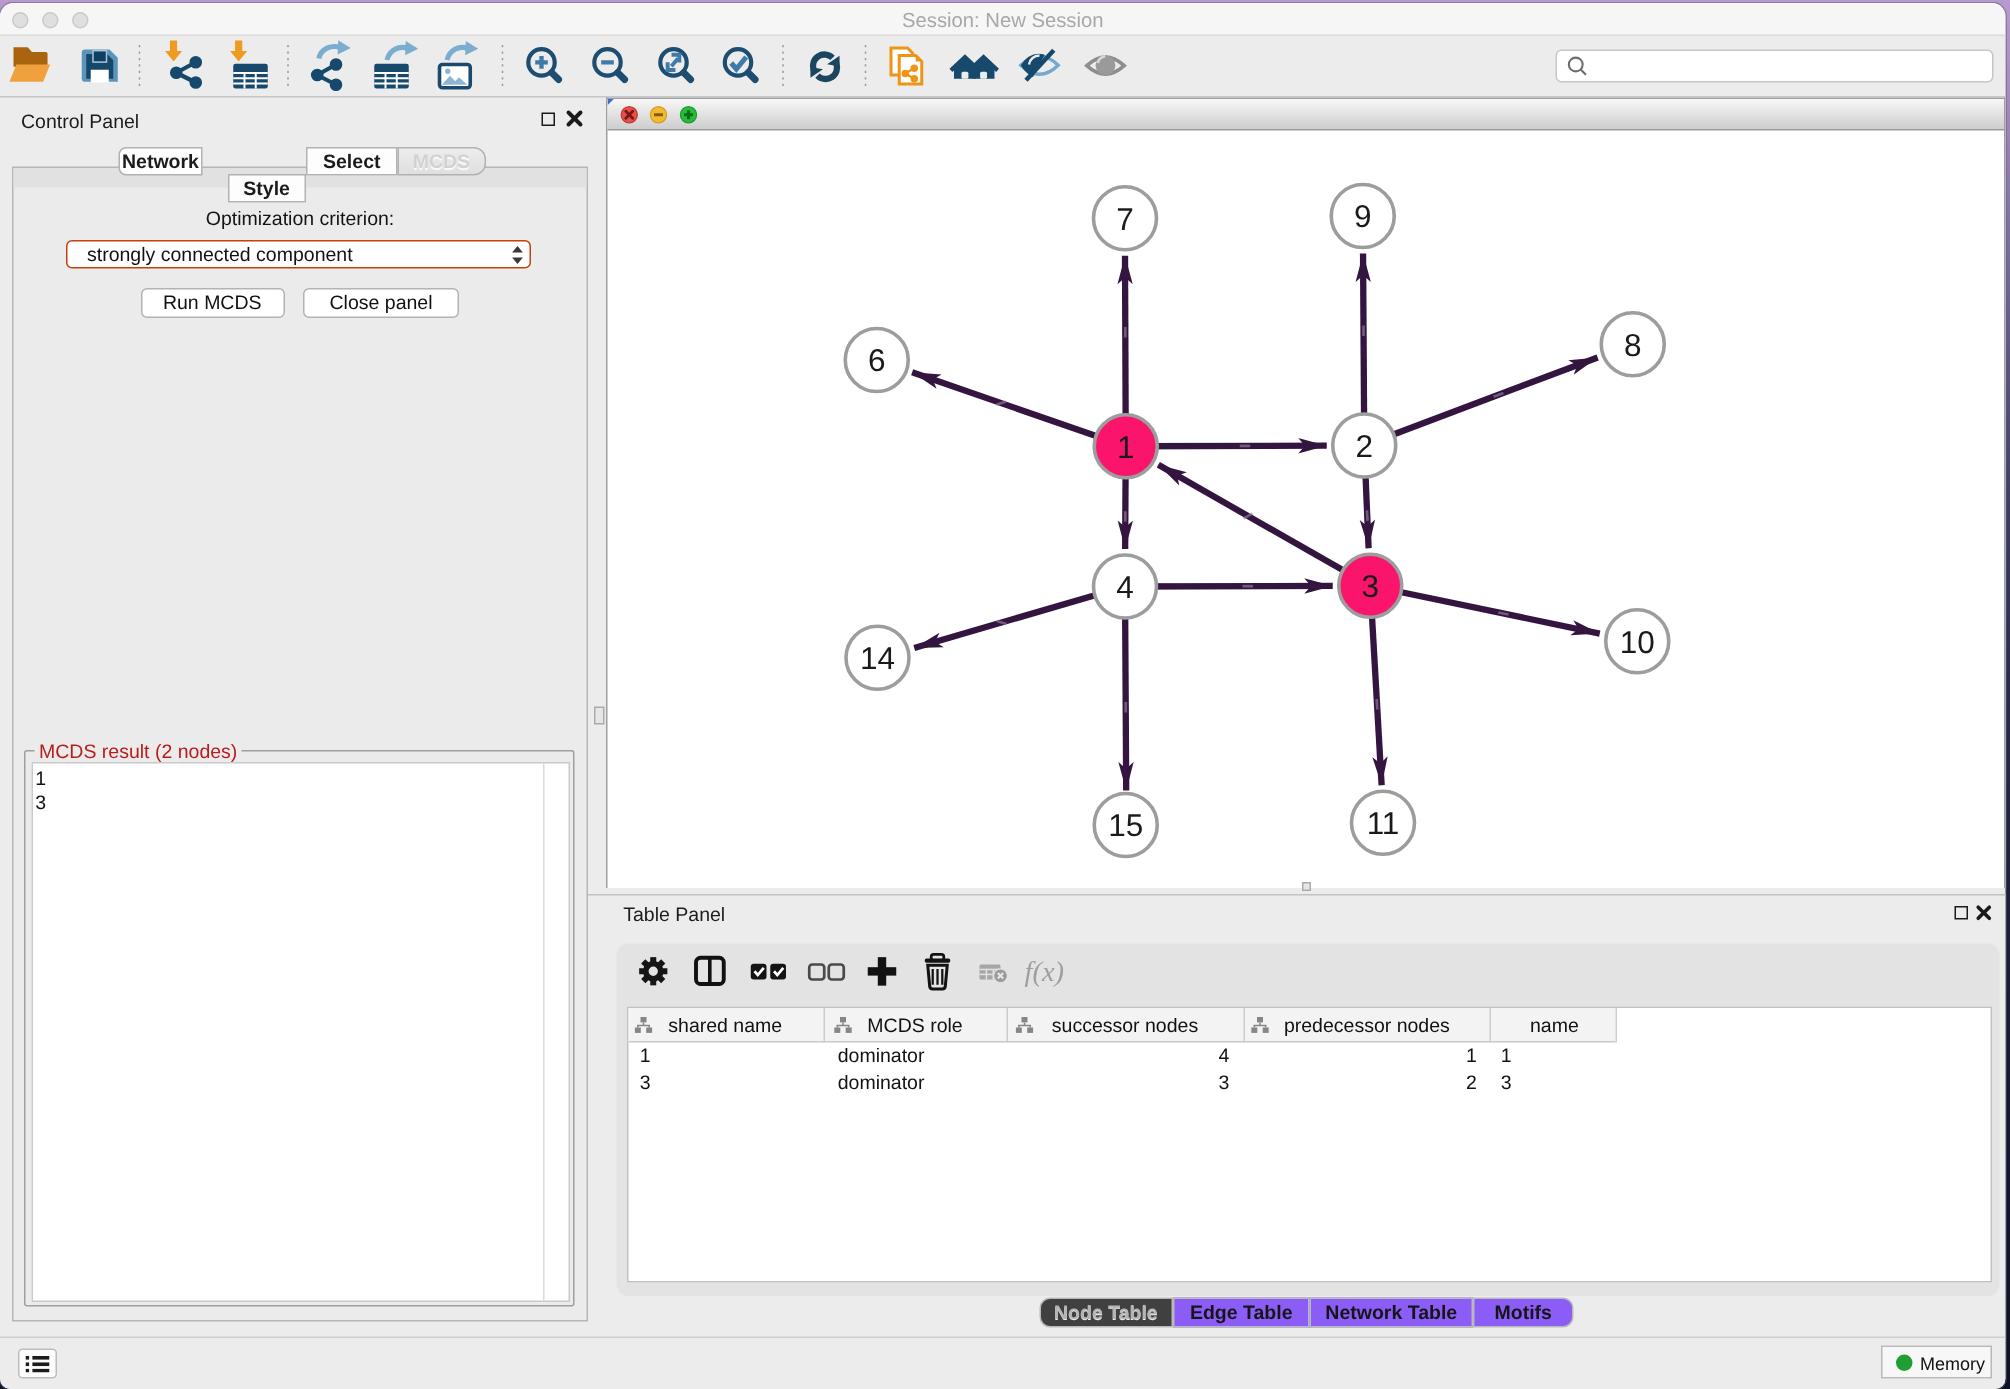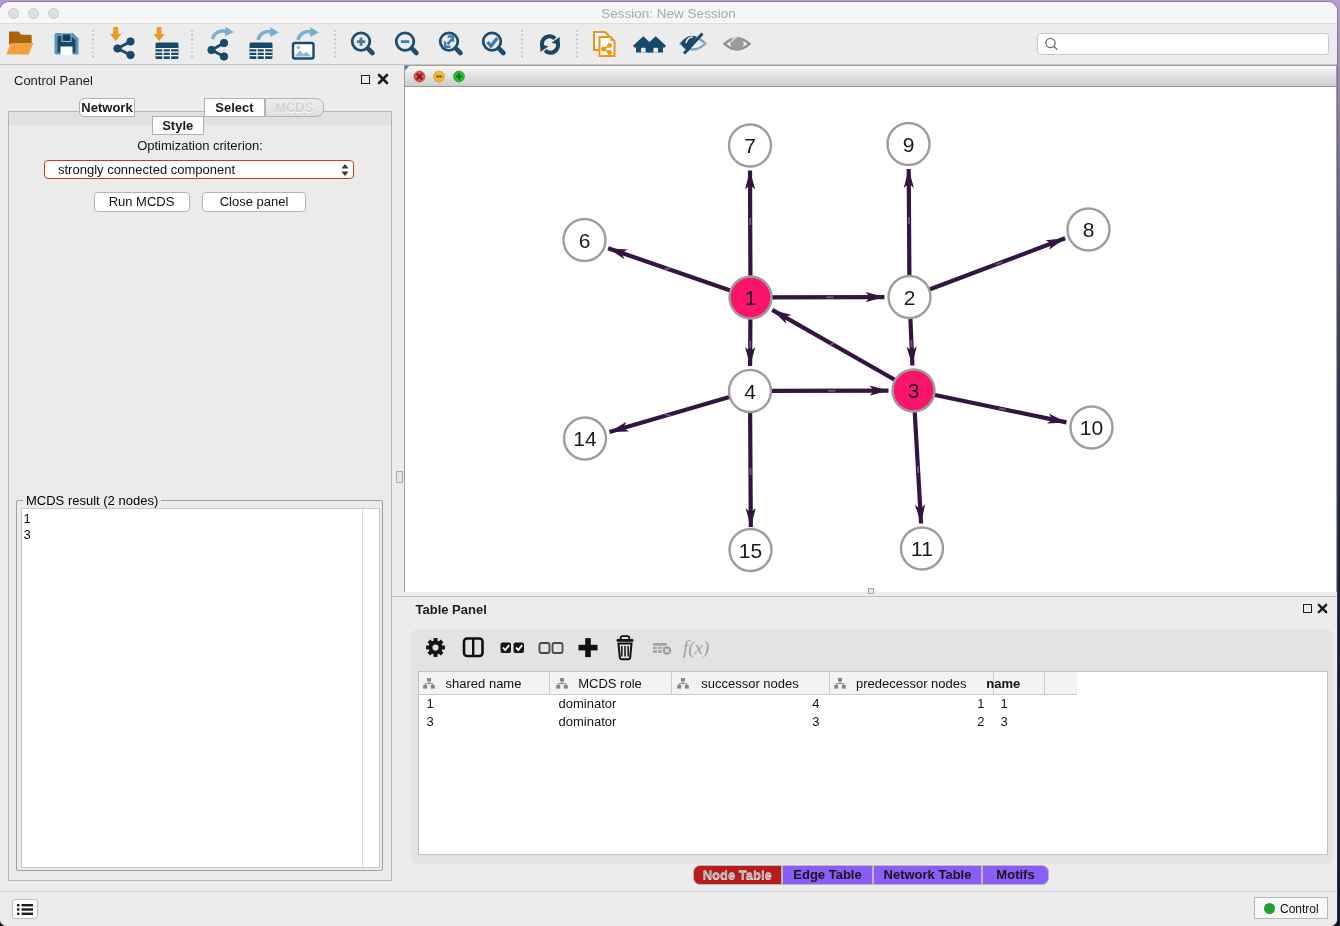--- a/index.html
+++ b/index.html
@@ -22,35 +22,35 @@
 .cpanel{position:absolute;left:0;top:66px;width:392px;height:825px;background:#ececec;}
 .phead{font-size:13px;color:#1c1c1c;}
 .flicon{position:absolute;width:9px;height:9px;border:1.5px solid #1a1a1a;background:transparent;}
 .tab{position:absolute;top:98px;height:19px;border:1px solid #b2b2b2;background:#fdfdfd;font-size:13px;font-weight:bold;color:#1b1b1b;text-align:center;line-height:17px;}
 .tabsel{background:linear-gradient(#ededed,#dfdfdf);color:#d2d2d2;border-radius:0 8px 8px 0;text-shadow:0 1px 0 #fafafa;}
 .cbody{position:absolute;left:7.5px;top:111px;width:384px;height:770px;border:1px solid #b6b6b6;background:#ebebeb;}
 .cbodytopband{position:absolute;left:0;top:0;width:100%;height:13px;background:#e1e1e1;}
 .combo{position:absolute;left:44px;top:160px;width:310px;height:19px;background:#fff;border:1px solid #c2410c;border-radius:4px;font-size:13px;color:#111;line-height:17px;padding-left:13px;}
 .btn{position:absolute;top:192px;height:20px;background:#fff;border:1px solid #b3b3b3;border-radius:4px;font-size:13px;color:#111;text-align:center;line-height:18px;}
 .fieldset{position:absolute;left:16px;top:500px;width:366.5px;height:371px;border:1px solid #9f9f9f;border-radius:2px;}
-.fslabel{position:absolute;left:6px;top:-7px;background:#ebebeb;padding:0 3px;font-size:13px;color:#000000;line-height:13px;}
+.fslabel{position:absolute;left:6px;top:-7px;background:#ebebeb;padding:0 3px;font-size:13px;color:#b91c1c;line-height:13px;}
 .fswhite{position:absolute;left:3.5px;top:7px;width:359px;height:360px;background:#fff;border:1px solid #cacaca;}
 
 .frame{position:absolute;left:404px;top:65px;width:932.5px;height:527px;border:1px solid #9e9e9e;border-bottom:none;background:#fff;}
 .ftitle{position:absolute;left:0;top:0;width:100%;height:21px;background:linear-gradient(#f8f8f8,#cdcdcd);border-bottom:1px solid #9a9a9a;}
 .fname{position:absolute;left:3px;top:4px;width:100%;text-align:center;font-size:13px;font-weight:bold;letter-spacing:0.3px;color:#1c1c1c;}
 
 .tpanel{position:absolute;left:392px;top:596px;width:945px;height:295px;border-top:1px solid #c2c2c2;background:#ececec;}
 .subpanel{position:absolute;left:410.5px;top:629px;width:922.5px;height:235px;background:#e3e3e3;border-radius:8px;}
 .ttable{position:absolute;left:417.5px;top:671px;width:910.5px;height:184px;background:#fff;border:1px solid #c2c2c2;}
 .thead{position:absolute;left:0;top:0;width:658px;height:23px;background:#f3f3f3;border-bottom:1px solid #cbcbcb;}
 .thcell{position:absolute;top:0;height:23px;border-right:1px solid #cdcdcd;font-size:13px;color:#111;text-align:center;line-height:23px;}
 .trow{position:absolute;font-size:13px;color:#131313;line-height:18px;}
 .btab{position:absolute;top:865px;height:20px;background:#8b5cf6;border:1px solid #b9b9b9;font-size:13px;font-weight:bold;color:#161616;text-align:center;line-height:18px;}
-.btabsel{background:#b91c1c;color:#b4b4b4;text-shadow:0 1px 0 #eee;border-radius:7px 0 0 7px;}
+.btabsel{background:#404040;color:#b4b4b4;text-shadow:0 1px 0 #eee;border-radius:7px 0 0 7px;}
 
 .status{position:absolute;left:0;top:891px;width:1337px;height:35px;border-top:1px solid #cecece;background:#ececec;}
 .hambtn{position:absolute;left:12px;top:899px;width:26px;height:20px;background:#fcfcfc;border:1px solid #bdbdbd;border-radius:3px;}
 .membtn{position:absolute;left:1254px;top:897px;width:74px;height:22px;background:#f7f7f7;border:1px solid #b9b9b9;font-size:12px;color:#111;}
 .grip{position:absolute;background:#e6e6e6;border:1px solid #ababab;z-index:5;}
 </style>
 </head>
 <body>
 <div class="win">
     <div class="inner">
@@ -331,21 +331,21 @@
     <text x="1088.5" y="236.5">8</text>
     <text x="908.5" y="151">9</text>
     <text x="1091.5" y="434.5">10</text>
     <text x="922" y="555.5">11</text>
     <text x="585" y="445.5">14</text>
     <text x="750.5" y="557">15</text>
   </g>
 </svg>
 
 <div class="tpanel"></div>
-<div class="phead abs" style="left:415.5px;top:602px;font-weight:bold;">Table Panel</div>
+<div class="phead abs" style="left:415.5px;top:602px;">Table Panel</div>
 <div class="flicon" style="left:1302.5px;top:604px;"></div>
 <svg class="abs" style="left:1317px;top:603px;" width="11" height="11" viewBox="0 0 11 11">
         <g stroke="#1a1a1a" stroke-width="2.4" stroke-linecap="round">
           <line x1="1.8" y1="1.8" x2="9.2" y2="9.2"></line>
           <line x1="9.2" y1="1.8" x2="1.8" y2="9.2"></line>
         </g>
       </svg>
 <div class="subpanel"></div>
 <svg class="abs" style="left:420px;top:632px;" width="310" height="32" viewBox="0 0 310 32">
 
@@ -411,21 +411,21 @@
 
   <text x="263" y="22" font-family="'Liberation Serif',serif" font-style="italic" font-size="19" fill="#9f9f9f">f(x)</text>
 </svg>
 <div class="ttable">
   <div class="thead"></div>
 
   <div class="thcell" style="left:0px;width:131px;">shared name</div>
   <div class="thcell" style="left:131px;width:122px;">MCDS role</div>
   <div class="thcell" style="left:253px;width:158px;">successor nodes</div>
   <div class="thcell" style="left:411px;width:164.5px;">predecessor nodes</div>
-  <div class="thcell" style="left:544px;width:82.5px;font-weight:bold;">name</div>
+  <div class="thcell" style="left:577px;width:82.5px;">name</div>
   <svg class="abs" style="left:4px;top:6px;" width="12" height="11" viewBox="0 0 12 11">
           <g fill="#868686">
             <rect x="4" y="0" width="4" height="3.6"></rect>
             <rect x="0.2" y="7" width="4" height="3.6"></rect>
             <rect x="7.8" y="7" width="4" height="3.6"></rect>
           </g>
           <g stroke="#868686" stroke-width="1" fill="none">
             <path d="M6,3.6 v2 M2.2,7 v-1.4 h7.6 v1.4"></path>
           </g>
         </svg>
@@ -483,17 +483,17 @@
     <rect x="0" y="0" width="2.4" height="2.4"></rect>
           <rect x="4.6" y="0" width="11.4" height="2.4"></rect>
     <rect x="0" y="4.3" width="2.4" height="2.4"></rect>
           <rect x="4.6" y="4.3" width="11.4" height="2.4"></rect>
     <rect x="0" y="8.6" width="2.4" height="2.4"></rect>
           <rect x="4.6" y="8.6" width="11.4" height="2.4"></rect>
   </g>
 </svg>
 <div class="membtn">
         <span style="position:absolute;left:9px;top:5px;width:11px;height:11px;border-radius:50%;background:#1f9e33;"></span>
-        <span style="position:absolute;left:25px;top:4px;">Control</span>
+        <span style="position:absolute;left:25px;top:4px;">Memory</span>
       </div>
 
 </div>
   </div>
 
 </body></html>

